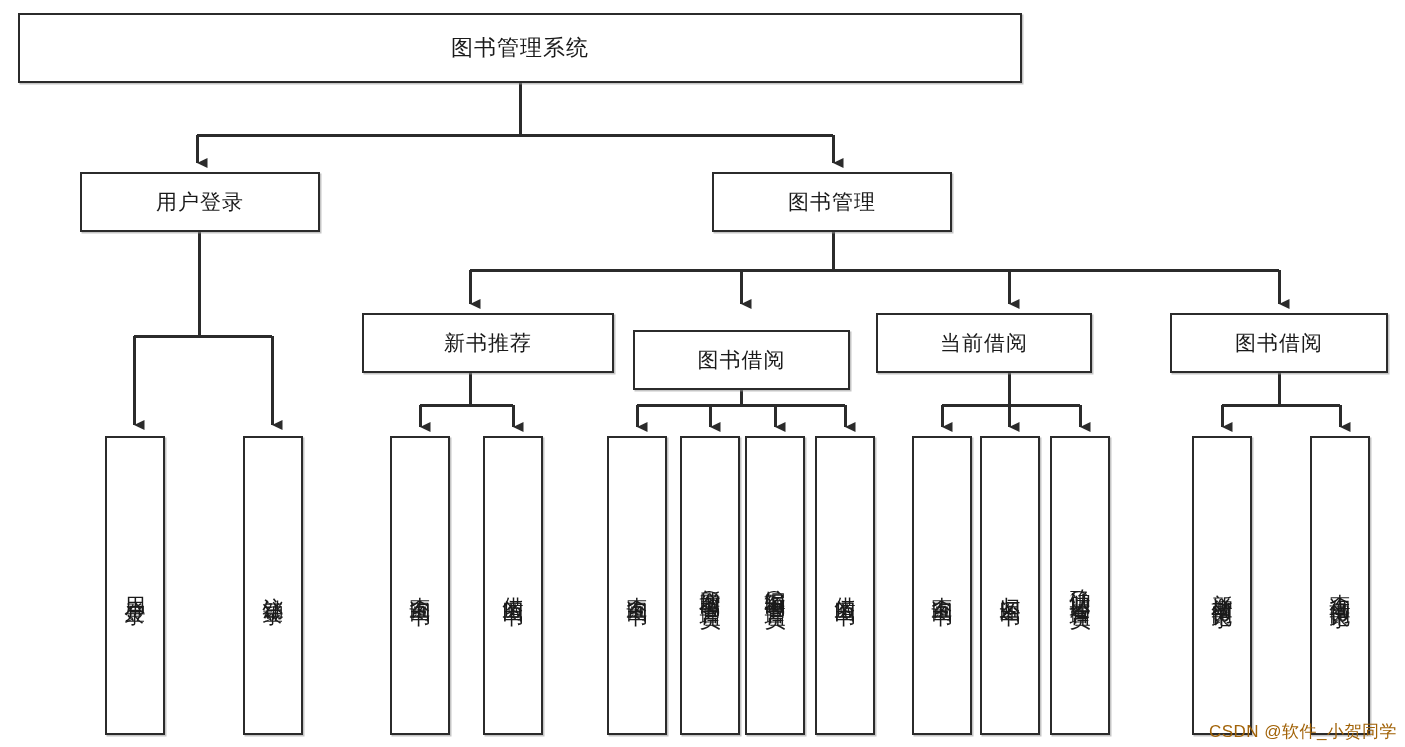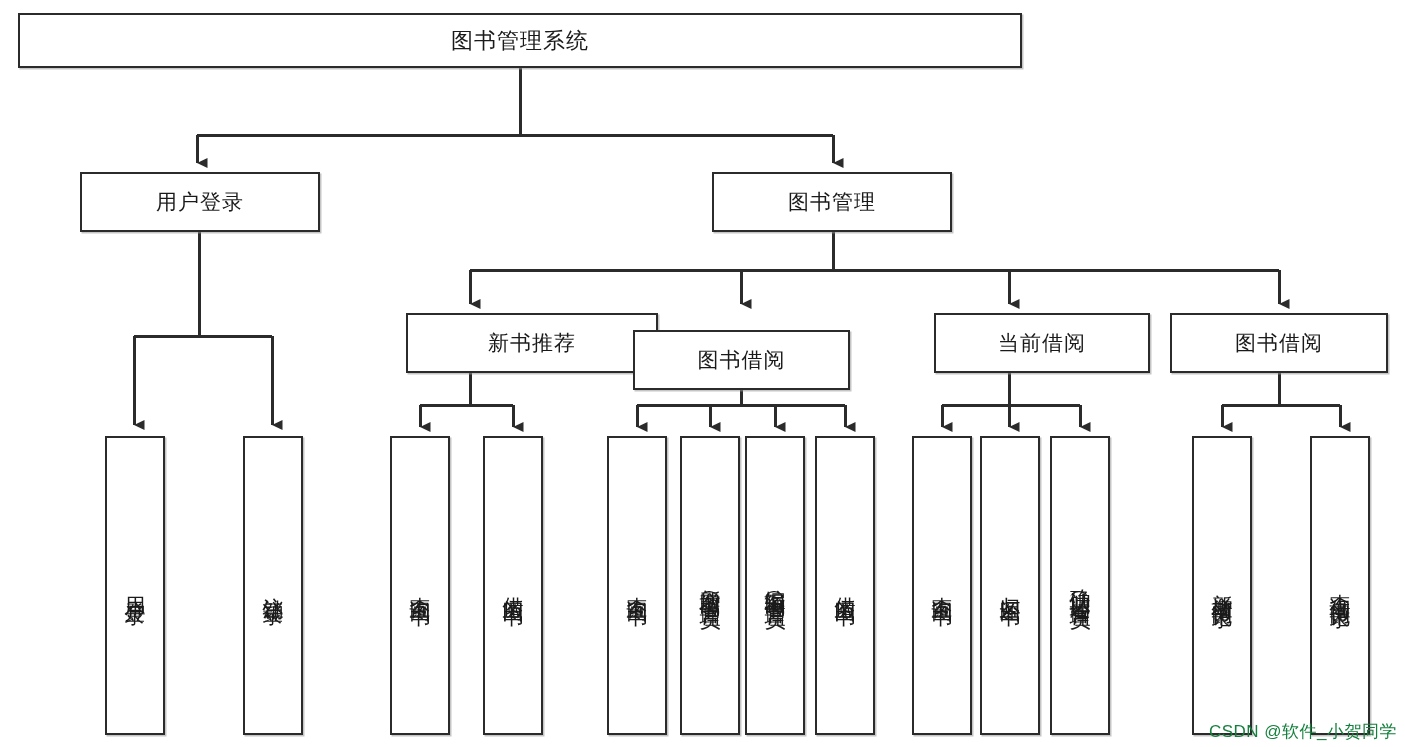--- a/index.html
+++ b/index.html
@@ -58,21 +58,21 @@
     max-height: 272px;
   }
   .node.root .label {
     font-size: 22px;
   }
   #watermark {
     position: absolute;
     right: 8px;
     bottom: 4px;
     font-size: 17px;
-    color: #15803d;
+    color: #a16207;
     letter-spacing: 0.5px;
     white-space: nowrap;
     user-select: none;
   }
 </style>
 </head>
 <body>
 
 <div id="diagram-root">
 
@@ -120,38 +120,38 @@
       <path d="M1009,405 L1009,427" marker-end="url(#arrowhead)"></path>
       <path d="M1080,405 L1080,427" marker-end="url(#arrowhead)"></path>
 
       <path d="M1279,373 L1279,405"></path>
       <path d="M1222,405 L1340,405"></path>
       <path d="M1222,405 L1222,427" marker-end="url(#arrowhead)"></path>
       <path d="M1340,405 L1340,427" marker-end="url(#arrowhead)"></path>
     </g>
   </svg>
 
-  <div class="node root" style="left:18px; top:13px; width:1004px; height:55px;">
+  <div class="node root" style="left:18px; top:13px; width:1004px; height:70px;">
     <span class="label">图书管理系统</span>
   </div>
 
   <div class="node" style="left:80px; top:172px; width:240px; height:60px;">
     <span class="label">用户登录</span>
   </div>
   <div class="node" style="left:712px; top:172px; width:240px; height:60px;">
     <span class="label">图书管理</span>
   </div>
 
-  <div class="node" style="left:362px; top:313px; width:252px; height:60px;margin-left:44px;">
+  <div class="node" style="left:362px; top:313px; width:252px; height:60px;">
     <span class="label">新书推荐</span>
   </div>
   <div class="node" style="left:633px; top:313px; width:217px; height:60px;margin-top:17px;">
     <span class="label">图书借阅</span>
   </div>
-  <div class="node" style="left:934px; top:313px; width:216px; height:60px;">
+  <div class="node" style="left:876px; top:313px; width:216px; height:60px;">
     <span class="label">当前借阅</span>
   </div>
   <div class="node" style="left:1170px; top:313px; width:218px; height:60px;">
     <span class="label">图书借阅</span>
   </div>
 
   <div class="node vertical" style="left:105px; top:436px; width:60px; height:299px;">
     <span class="label">用户登录</span>
   </div>
   <div class="node vertical" style="left:243px; top:436px; width:60px; height:299px;">

